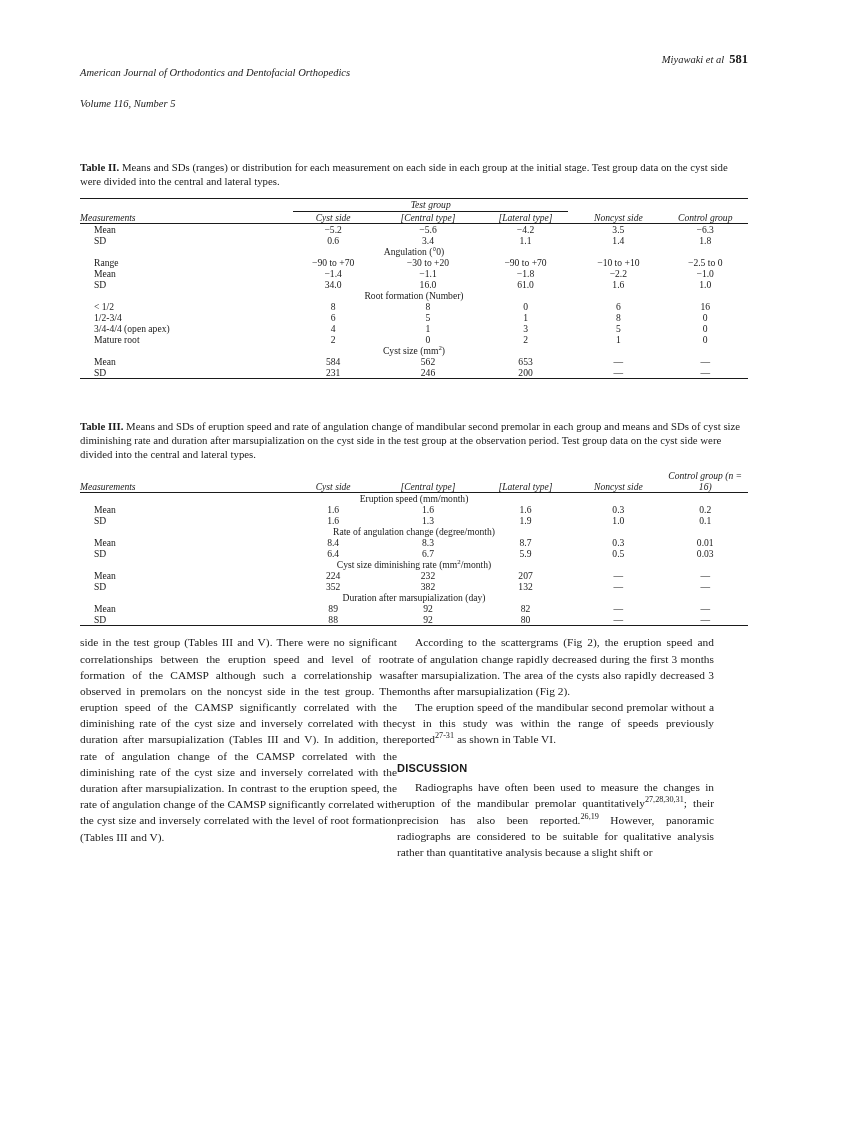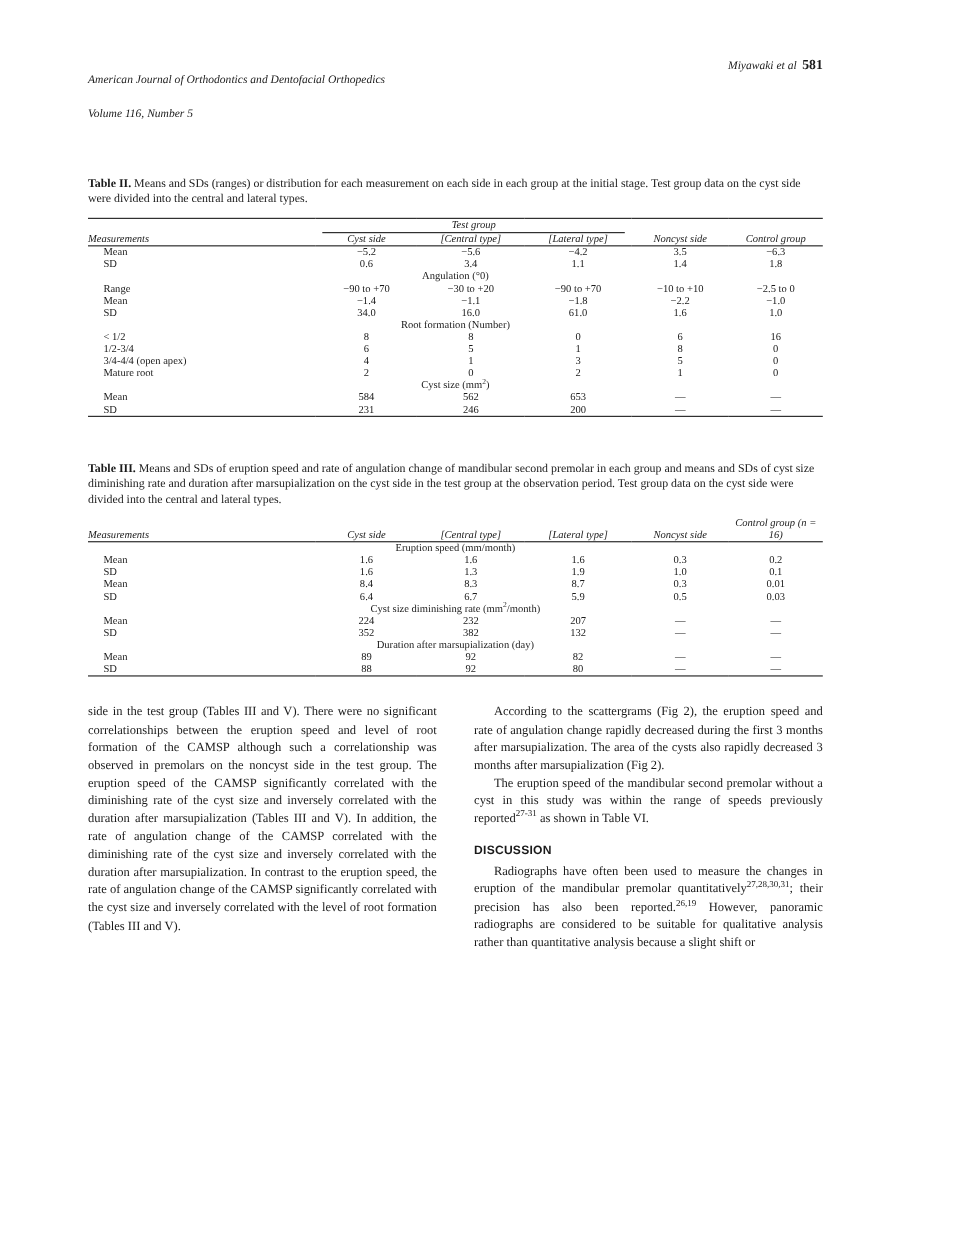--- a/index.html
+++ b/index.html
@@ -108,23 +108,22 @@
     text-align: left;
     padding-left: 14px;
   }
   .spacer-top td { padding-top: 4px; }
   .tail-pad td { padding-bottom: 4px; }
 
   sup { font-size: 0.72em; vertical-align: super; line-height: 0; }
 
   
   .body-cols {
-    margin-top: 24px;
+    margin-top: 8px;
     display: flex;
-    gap: 34px;
   }
   .col {
     width: 317px;
     font-size: 11.4px;
     line-height: 1.42;
     text-align: justify;
     hyphens: auto;
   }
   .col p { margin: 0; text-indent: 18px; }
   .col p.noindent { text-indent: 0; }
@@ -325,20 +324,23 @@
         </tr>
         <tr class="data-row">
           <td class="lbl">SD</td>
           <td>1.6</td>
           <td>1.3</td>
           <td>1.9</td>
           <td>1.0</td>
           <td>0.1</td>
         </tr>
 
+        <tr class="sec-row">
+          <td class="first" colspan="6">Rate of angulation change (degree/month)</td>
+        </tr>
         <tr class="data-row">
           <td class="lbl">Mean</td>
           <td>8.4</td>
           <td>8.3</td>
           <td>8.7</td>
           <td>0.3</td>
           <td>0.01</td>
         </tr>
         <tr class="data-row">
           <td class="lbl">SD</td>

